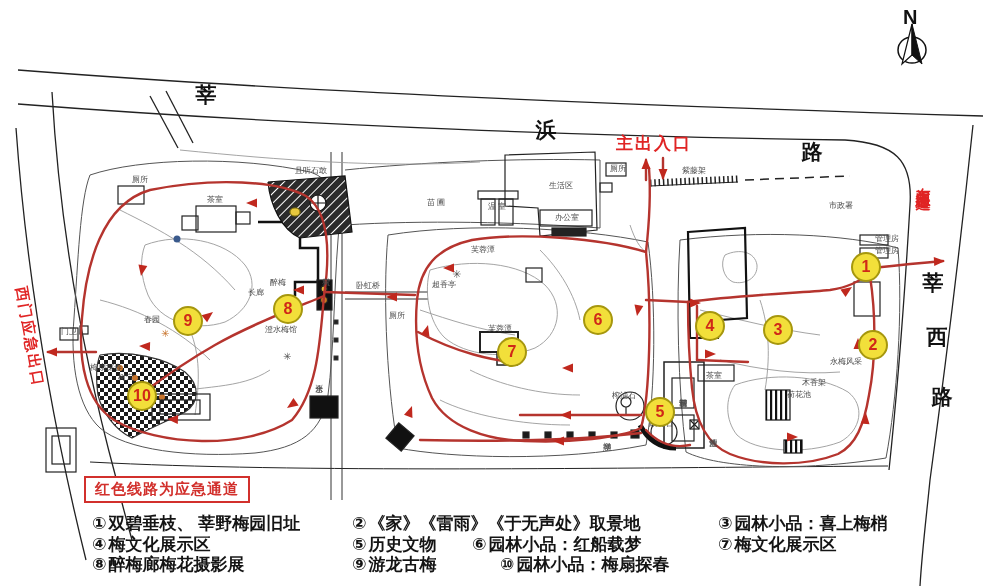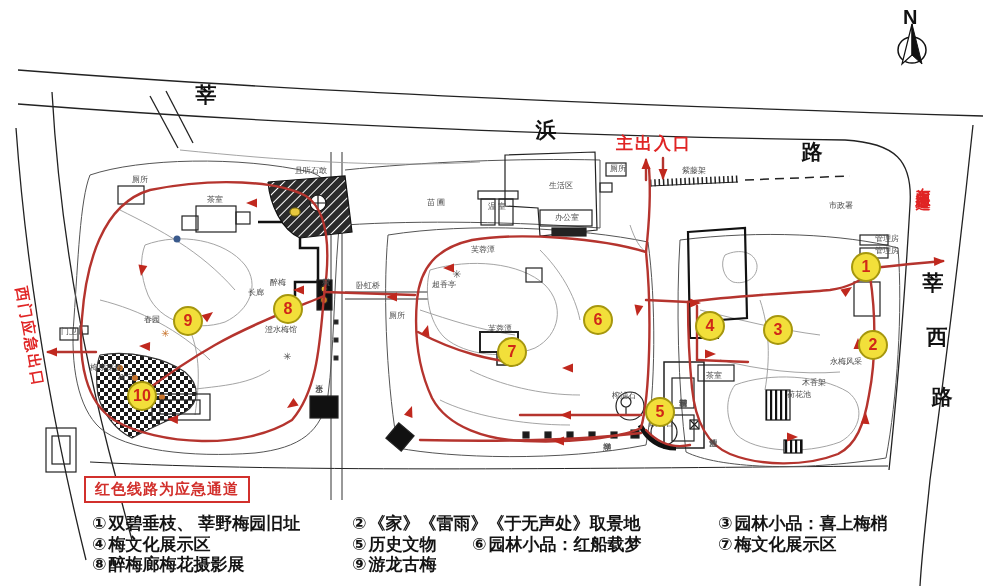--- a/index.html
+++ b/index.html
@@ -305,15 +305,16 @@
       <div class="roadchar" style="left: 942px; top: 397px;">路</div>
       <div class="legend-item" style="left: 92px; top: 512px;"><span class="num">①</span><span>双碧垂枝、 莘野梅园旧址</span></div>
       <div class="legend-item" style="left: 352px; top: 512px;"><span class="num">②</span><span>《家》《雷雨》《于无声处》取景地</span></div>
       <div class="legend-item" style="left: 718px; top: 512px;"><span class="num">③</span><span>园林小品：喜上梅梢</span></div>
       <div class="legend-item" style="left: 92px; top: 533px;"><span class="num">④</span><span>梅文化展示区</span></div>
       <div class="legend-item" style="left: 352px; top: 533px;"><span class="num">⑤</span><span>历史文物</span></div>
       <div class="legend-item" style="left: 472px; top: 533px;"><span class="num">⑥</span><span>园林小品：红船载梦</span></div>
       <div class="legend-item" style="left: 718px; top: 533px;"><span class="num">⑦</span><span>梅文化展示区</span></div>
       <div class="legend-item" style="left: 92px; top: 553px;"><span class="num">⑧</span><span>醉梅廊梅花摄影展</span></div>
       <div class="legend-item" style="left: 352px; top: 553px;"><span class="num">⑨</span><span>游龙古梅</span></div>
+      <div class="legend-item" style="left: 500px; top: 553px;"><span class="num">⑩</span><span>园林小品：梅扇探春</span></div>
     </div>
 
 </div>
 
 </body></html>

